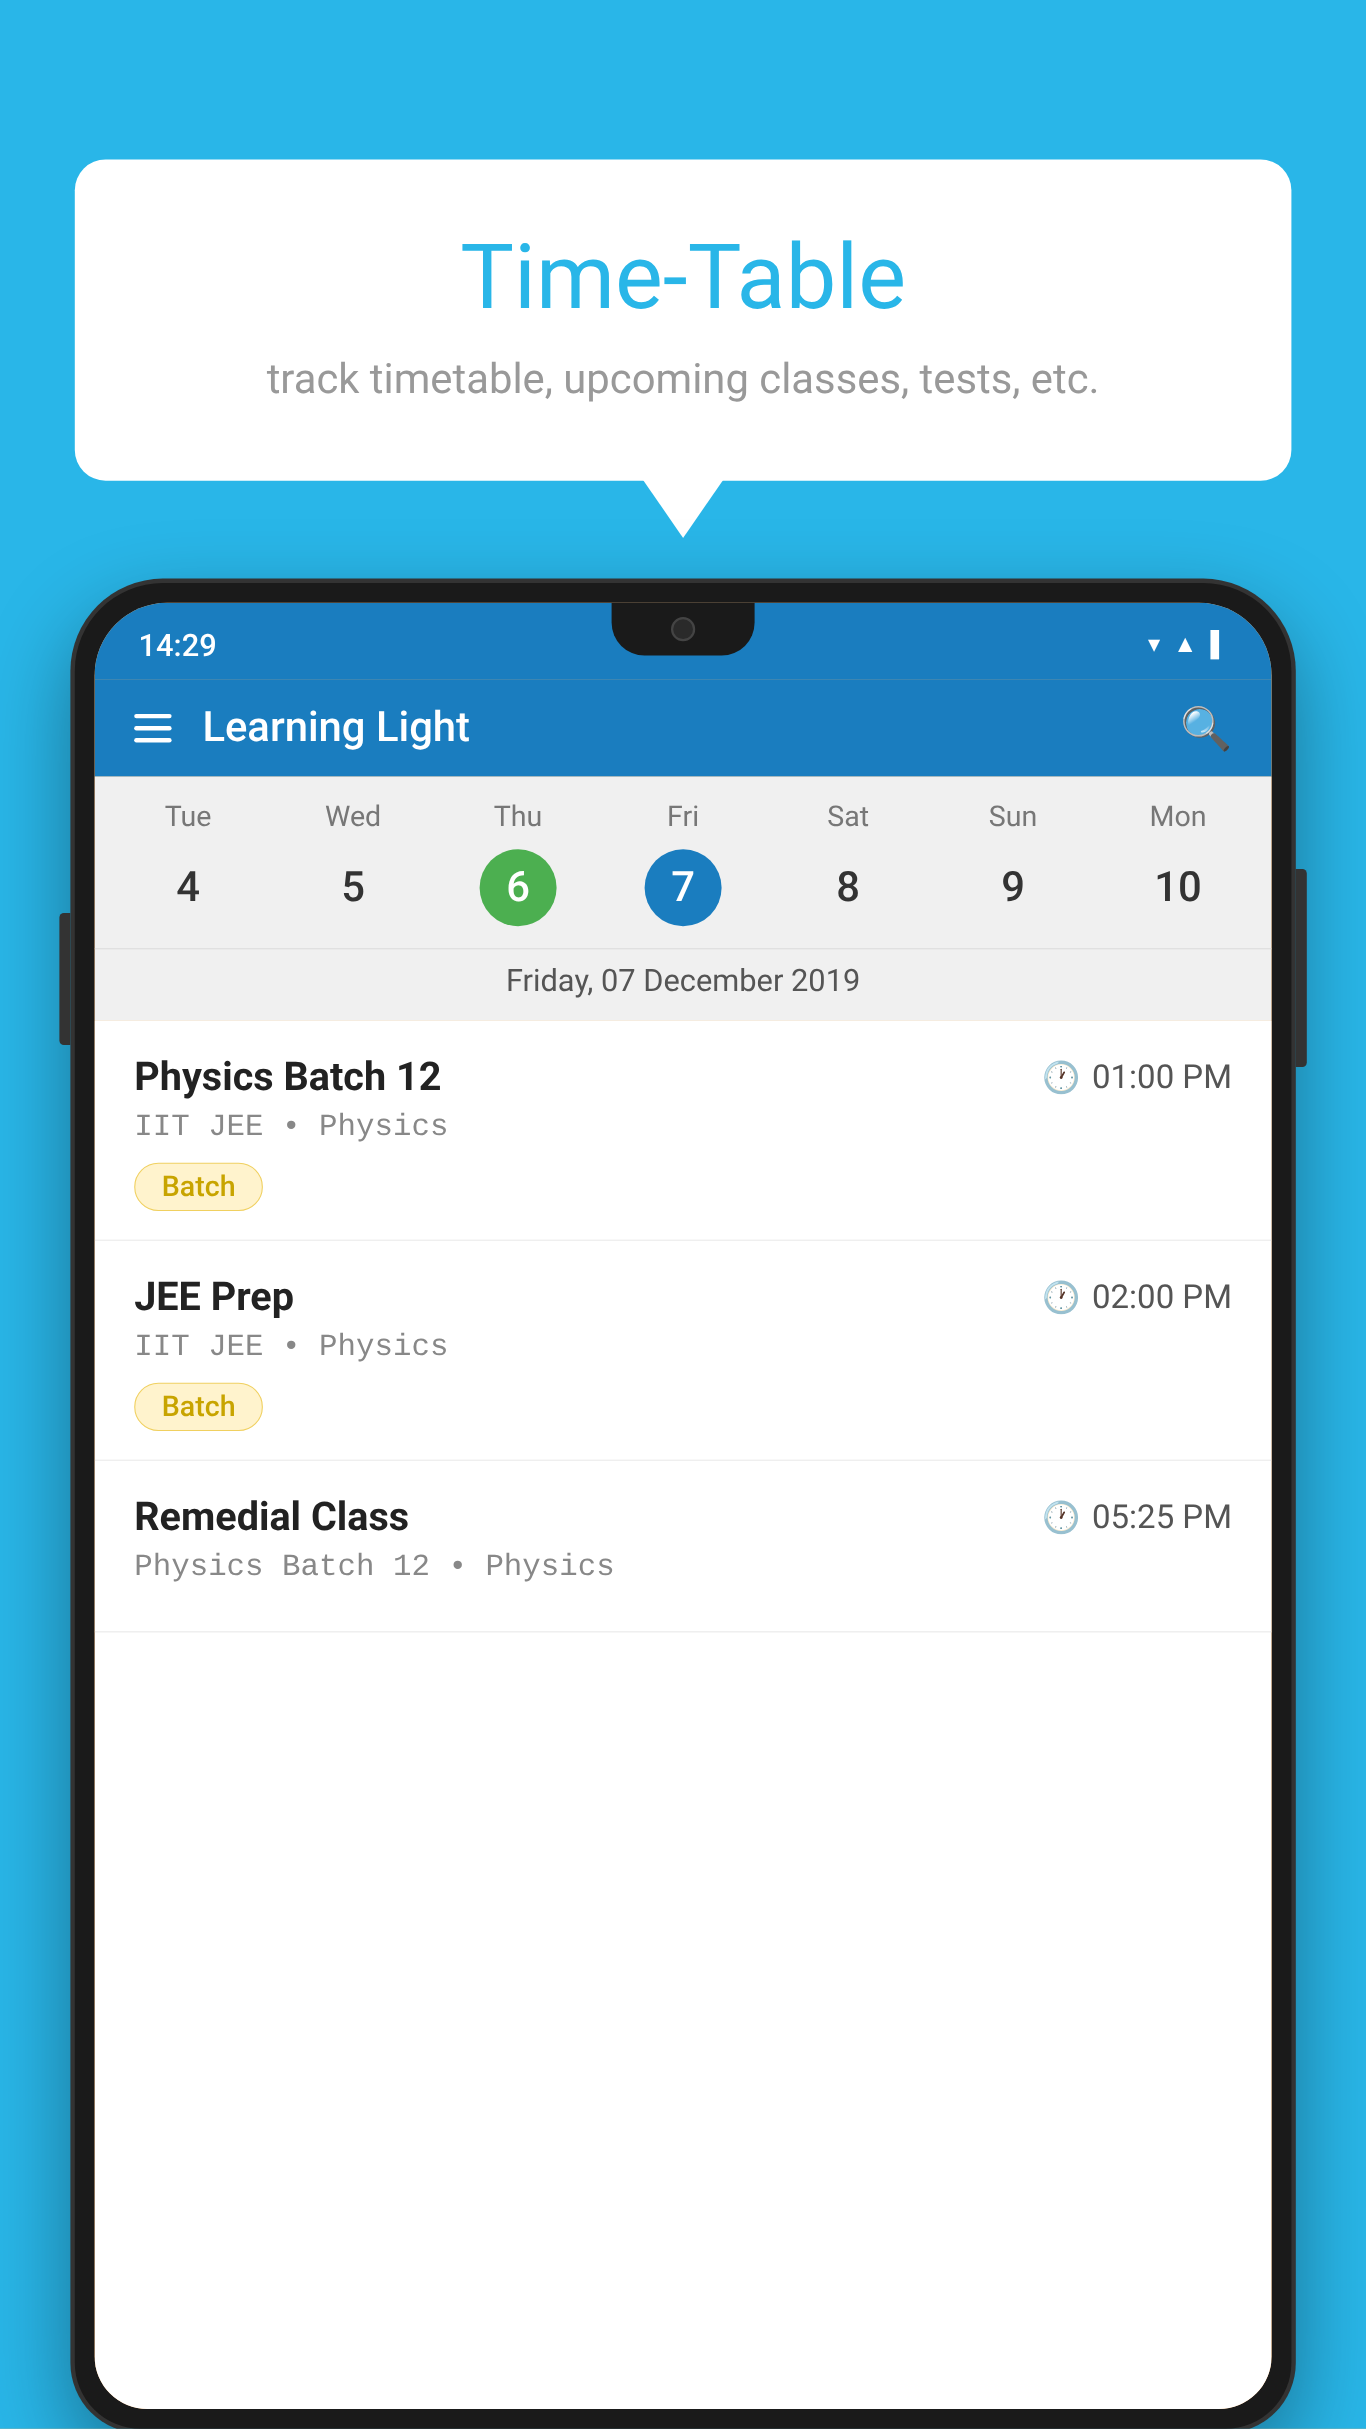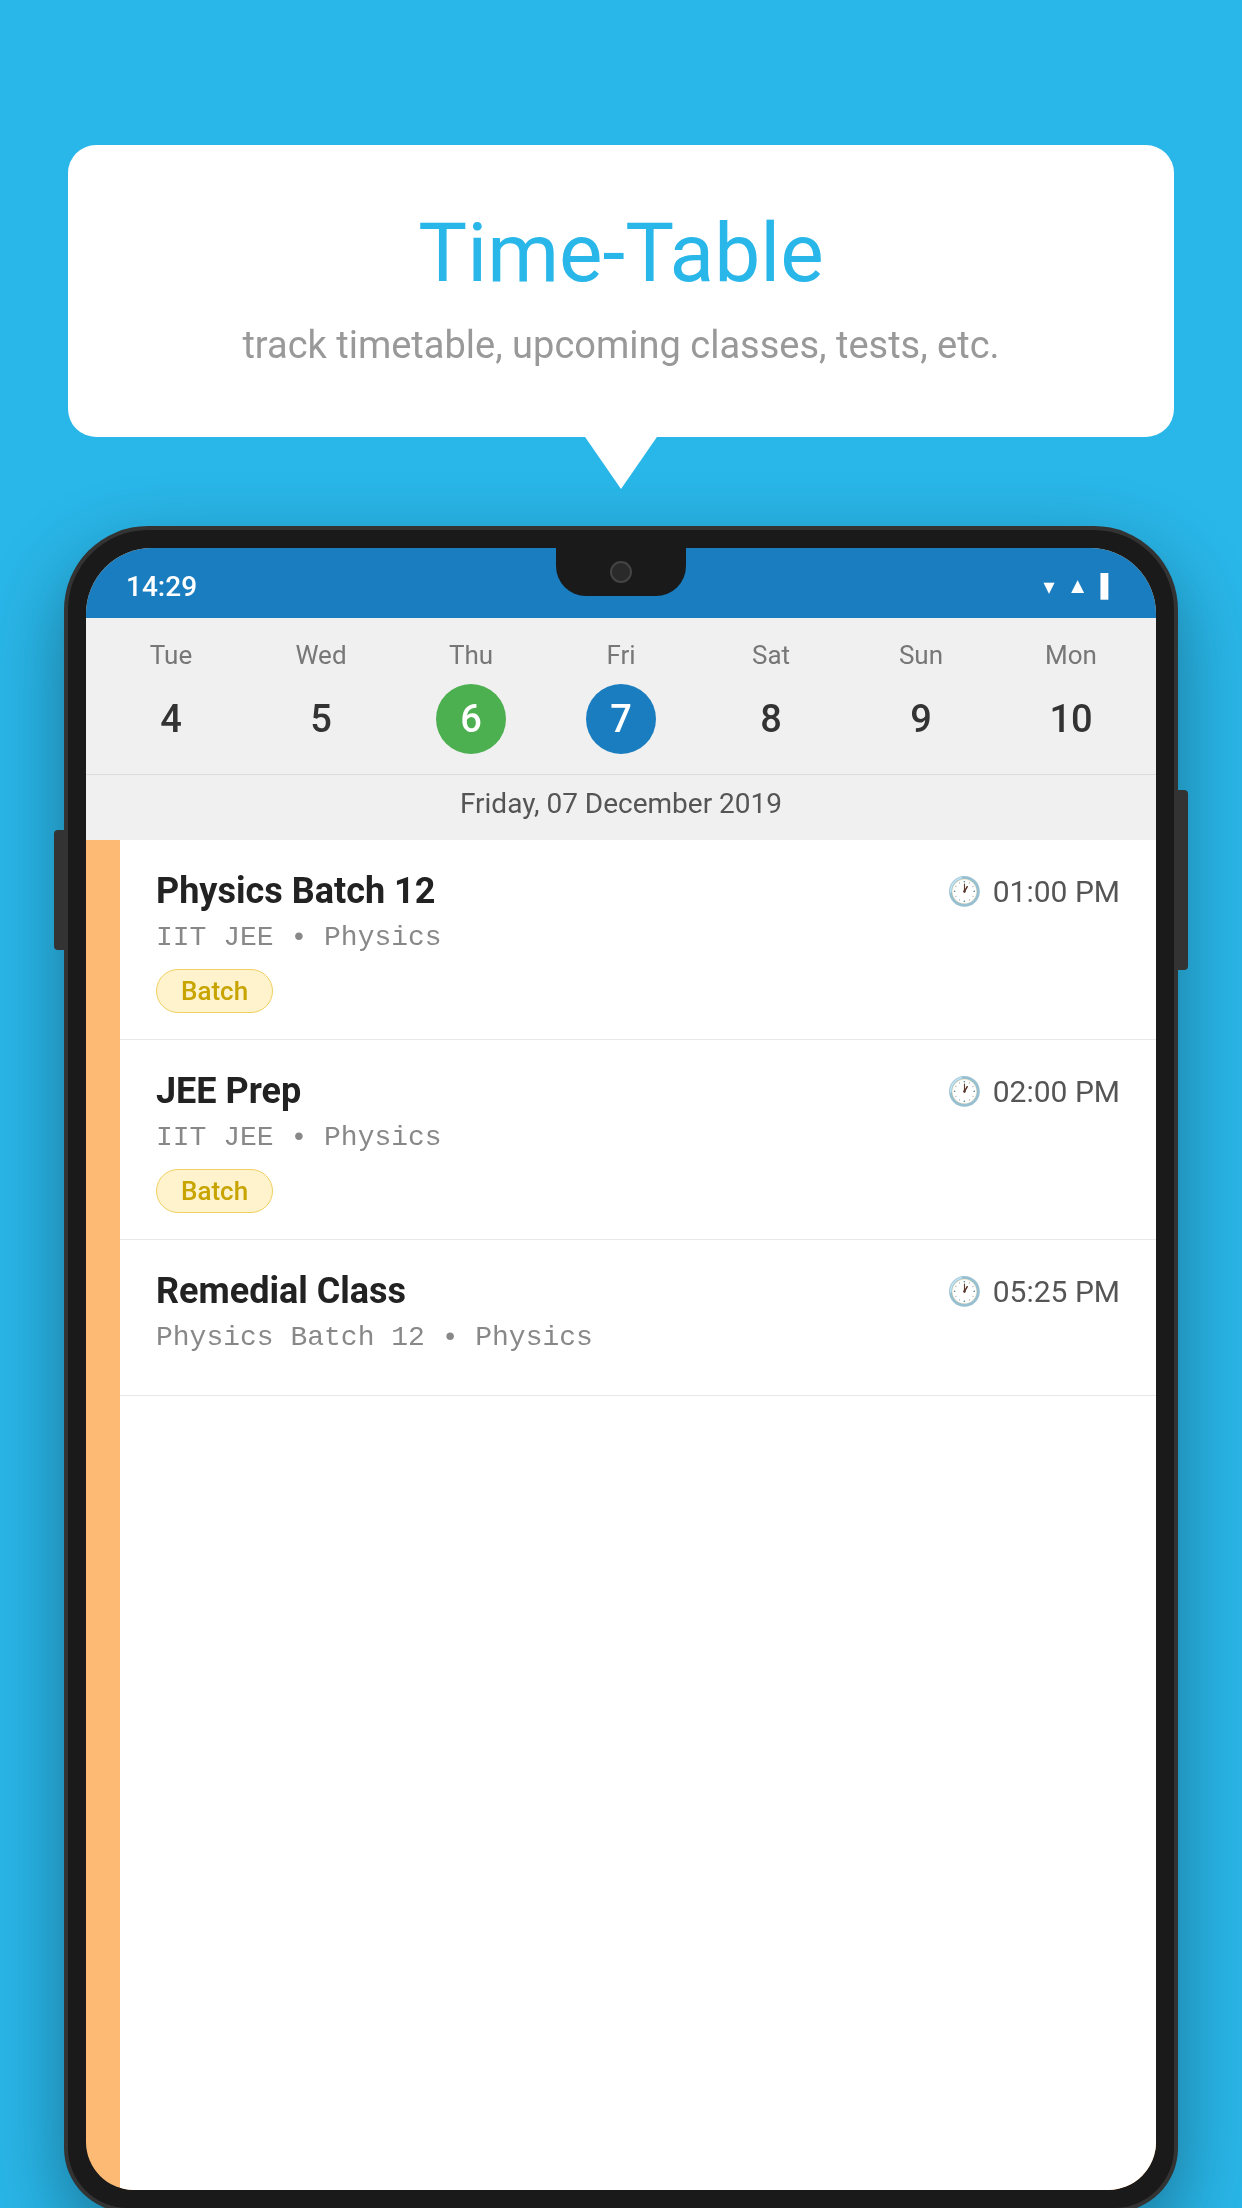--- a/index.html
+++ b/index.html
@@ -253,21 +253,20 @@
       color: #555;
       padding: 12px 0 20px;
       border-top: 1px solid #ddd;
     }
 
     
     .events-list {
       background: white;
       flex: 1;
       overflow: hidden;
-      margin-left: 34px;
     }
 
     .event-item {
       padding: 30px 36px 26px;
       border-bottom: 1px solid #e8e8e8;
       background: white;
     }
 
     .event-header {
       display: flex;
@@ -332,20 +331,29 @@
           <div class="camera-dot"></div>
         </div>
         <span class="status-time">14:29</span>
         <div class="status-icons">
           <span class="status-icon">▾</span>
           <span class="status-icon">▲</span>
           <span class="status-icon">▌</span>
         </div>
       </div>
 
+      <div class="app-bar">
+        <div class="hamburger-icon">
+          <div class="hamburger-line"></div>
+          <div class="hamburger-line"></div>
+          <div class="hamburger-line"></div>
+        </div>
+        <span class="app-bar-title">Learning Light</span>
+        <span class="search-icon">🔍</span>
+      </div>
 
       <div class="calendar-strip">
         <div class="days-row">
 
         <div class="day-col">
               <div class="day-name">Tue</div>
               <div class="day-num">4</div>
             </div>
             <div class="day-col">
               <div class="day-name">Wed</div>

